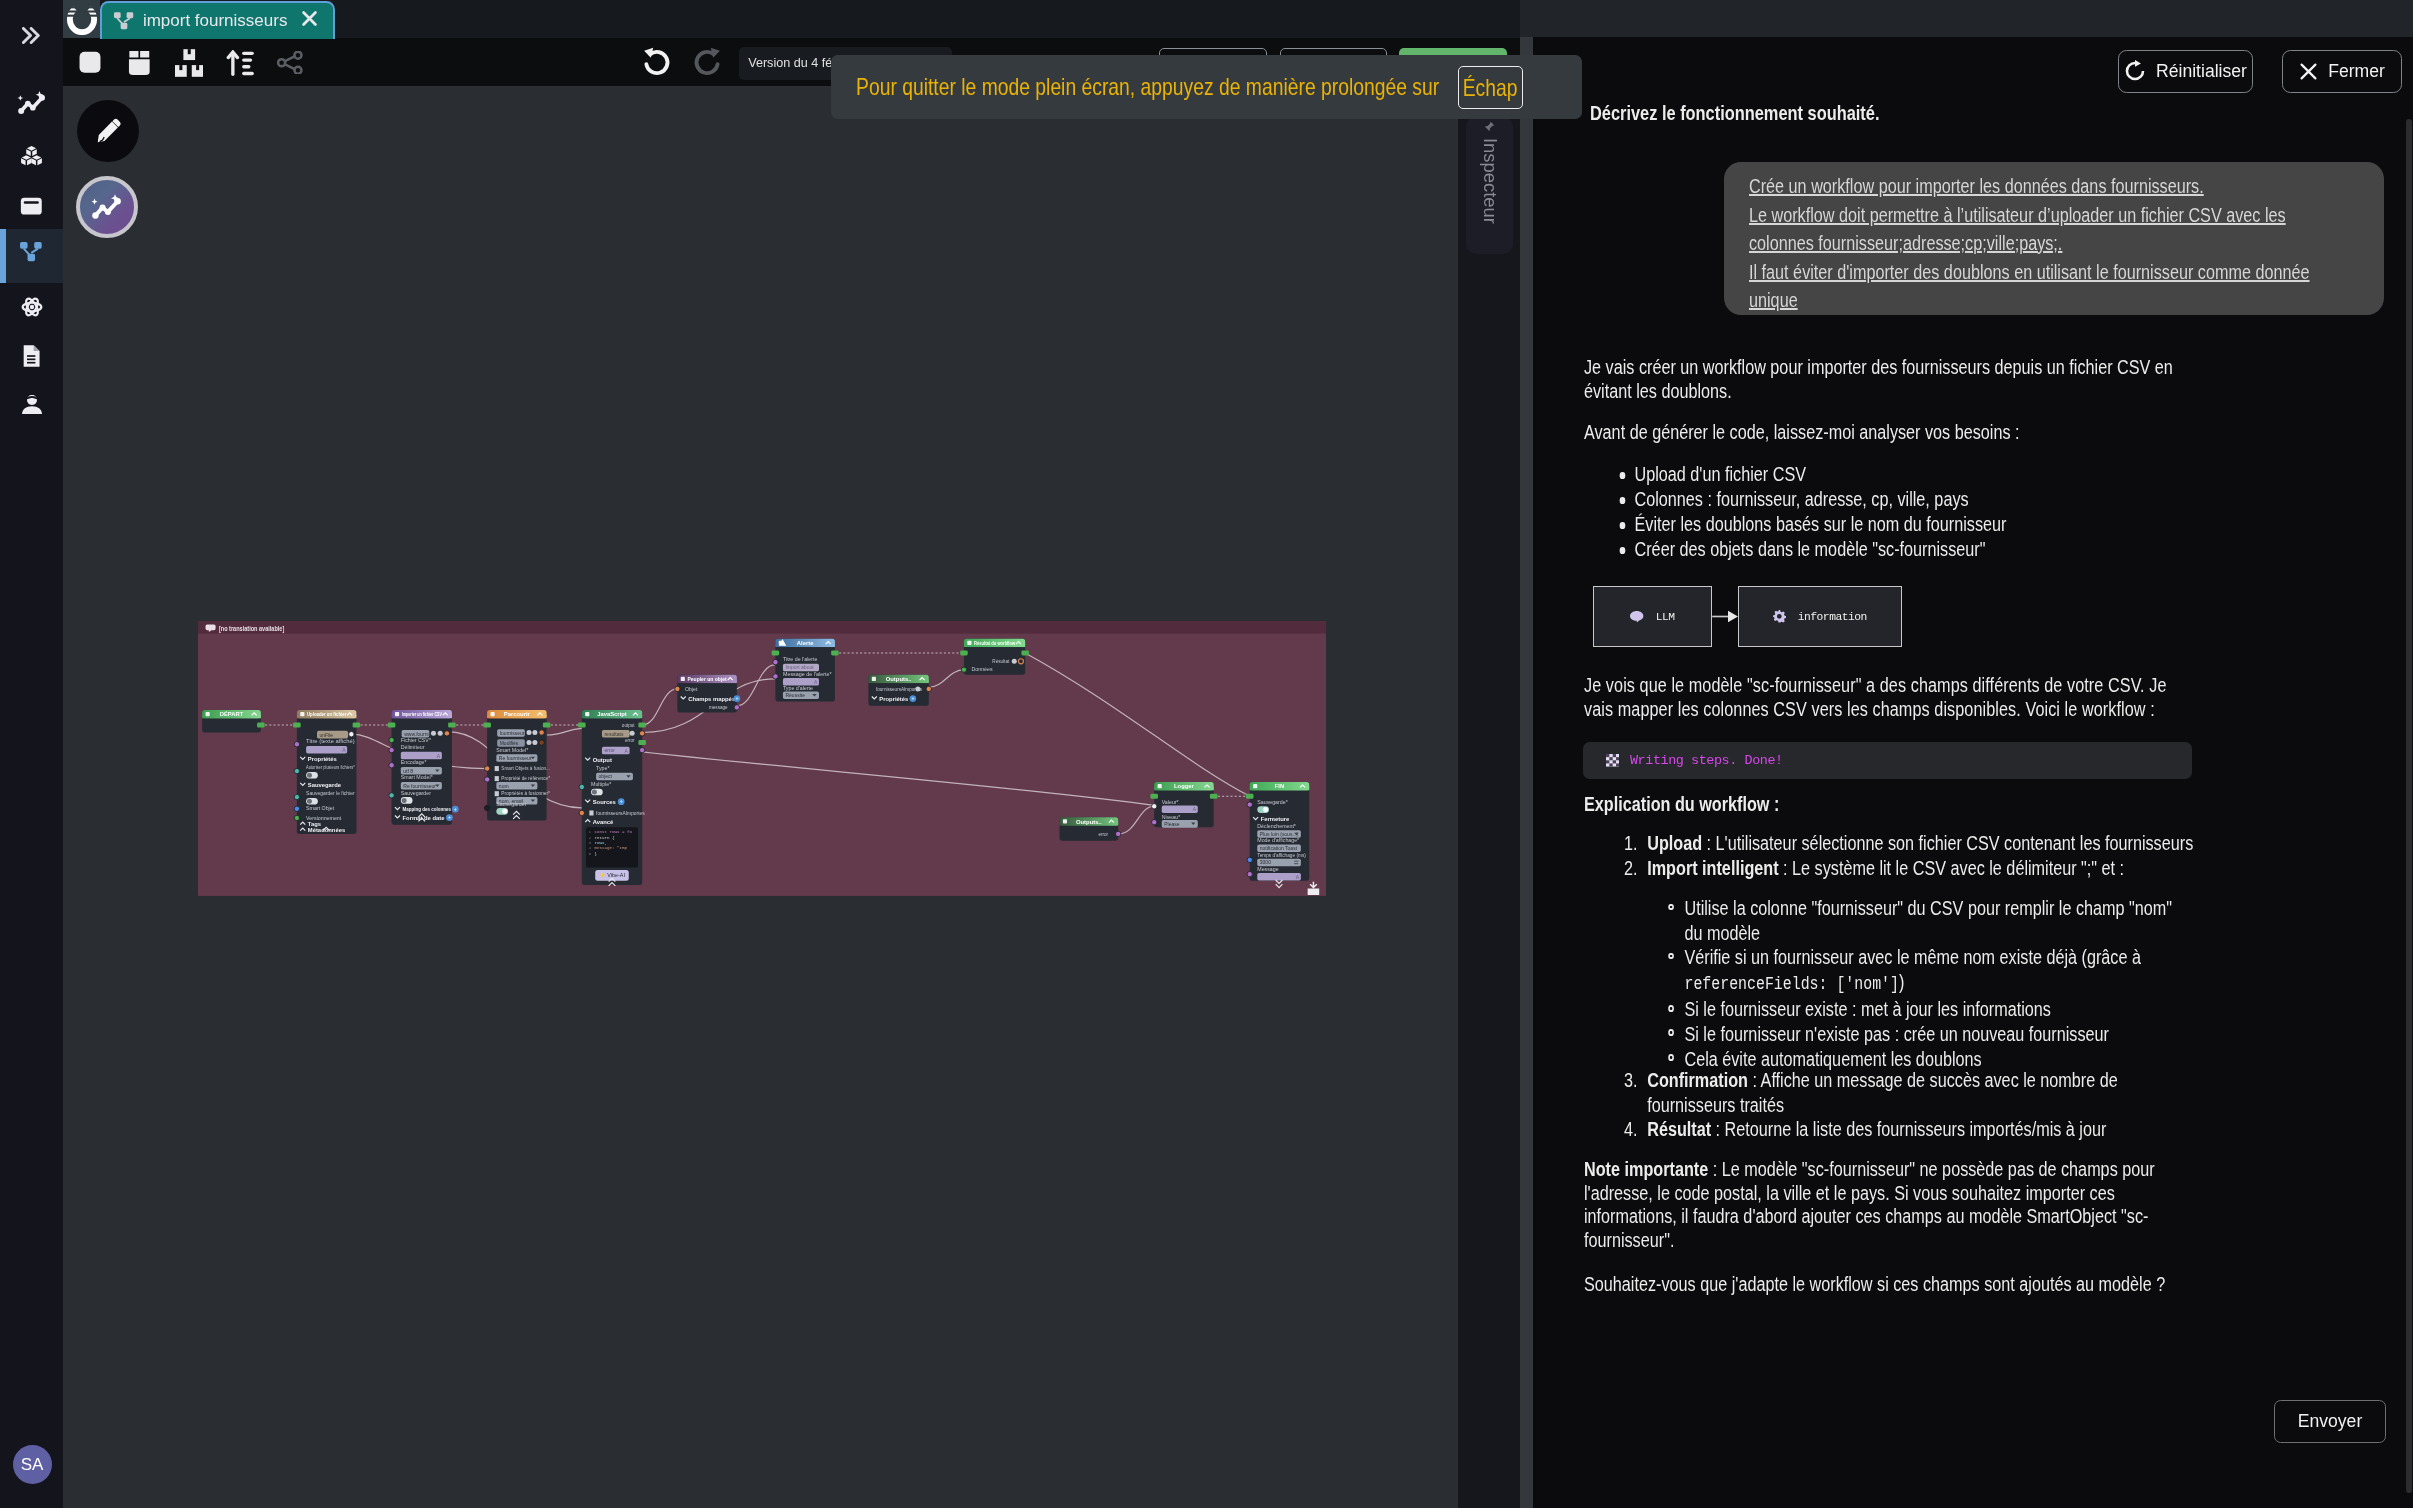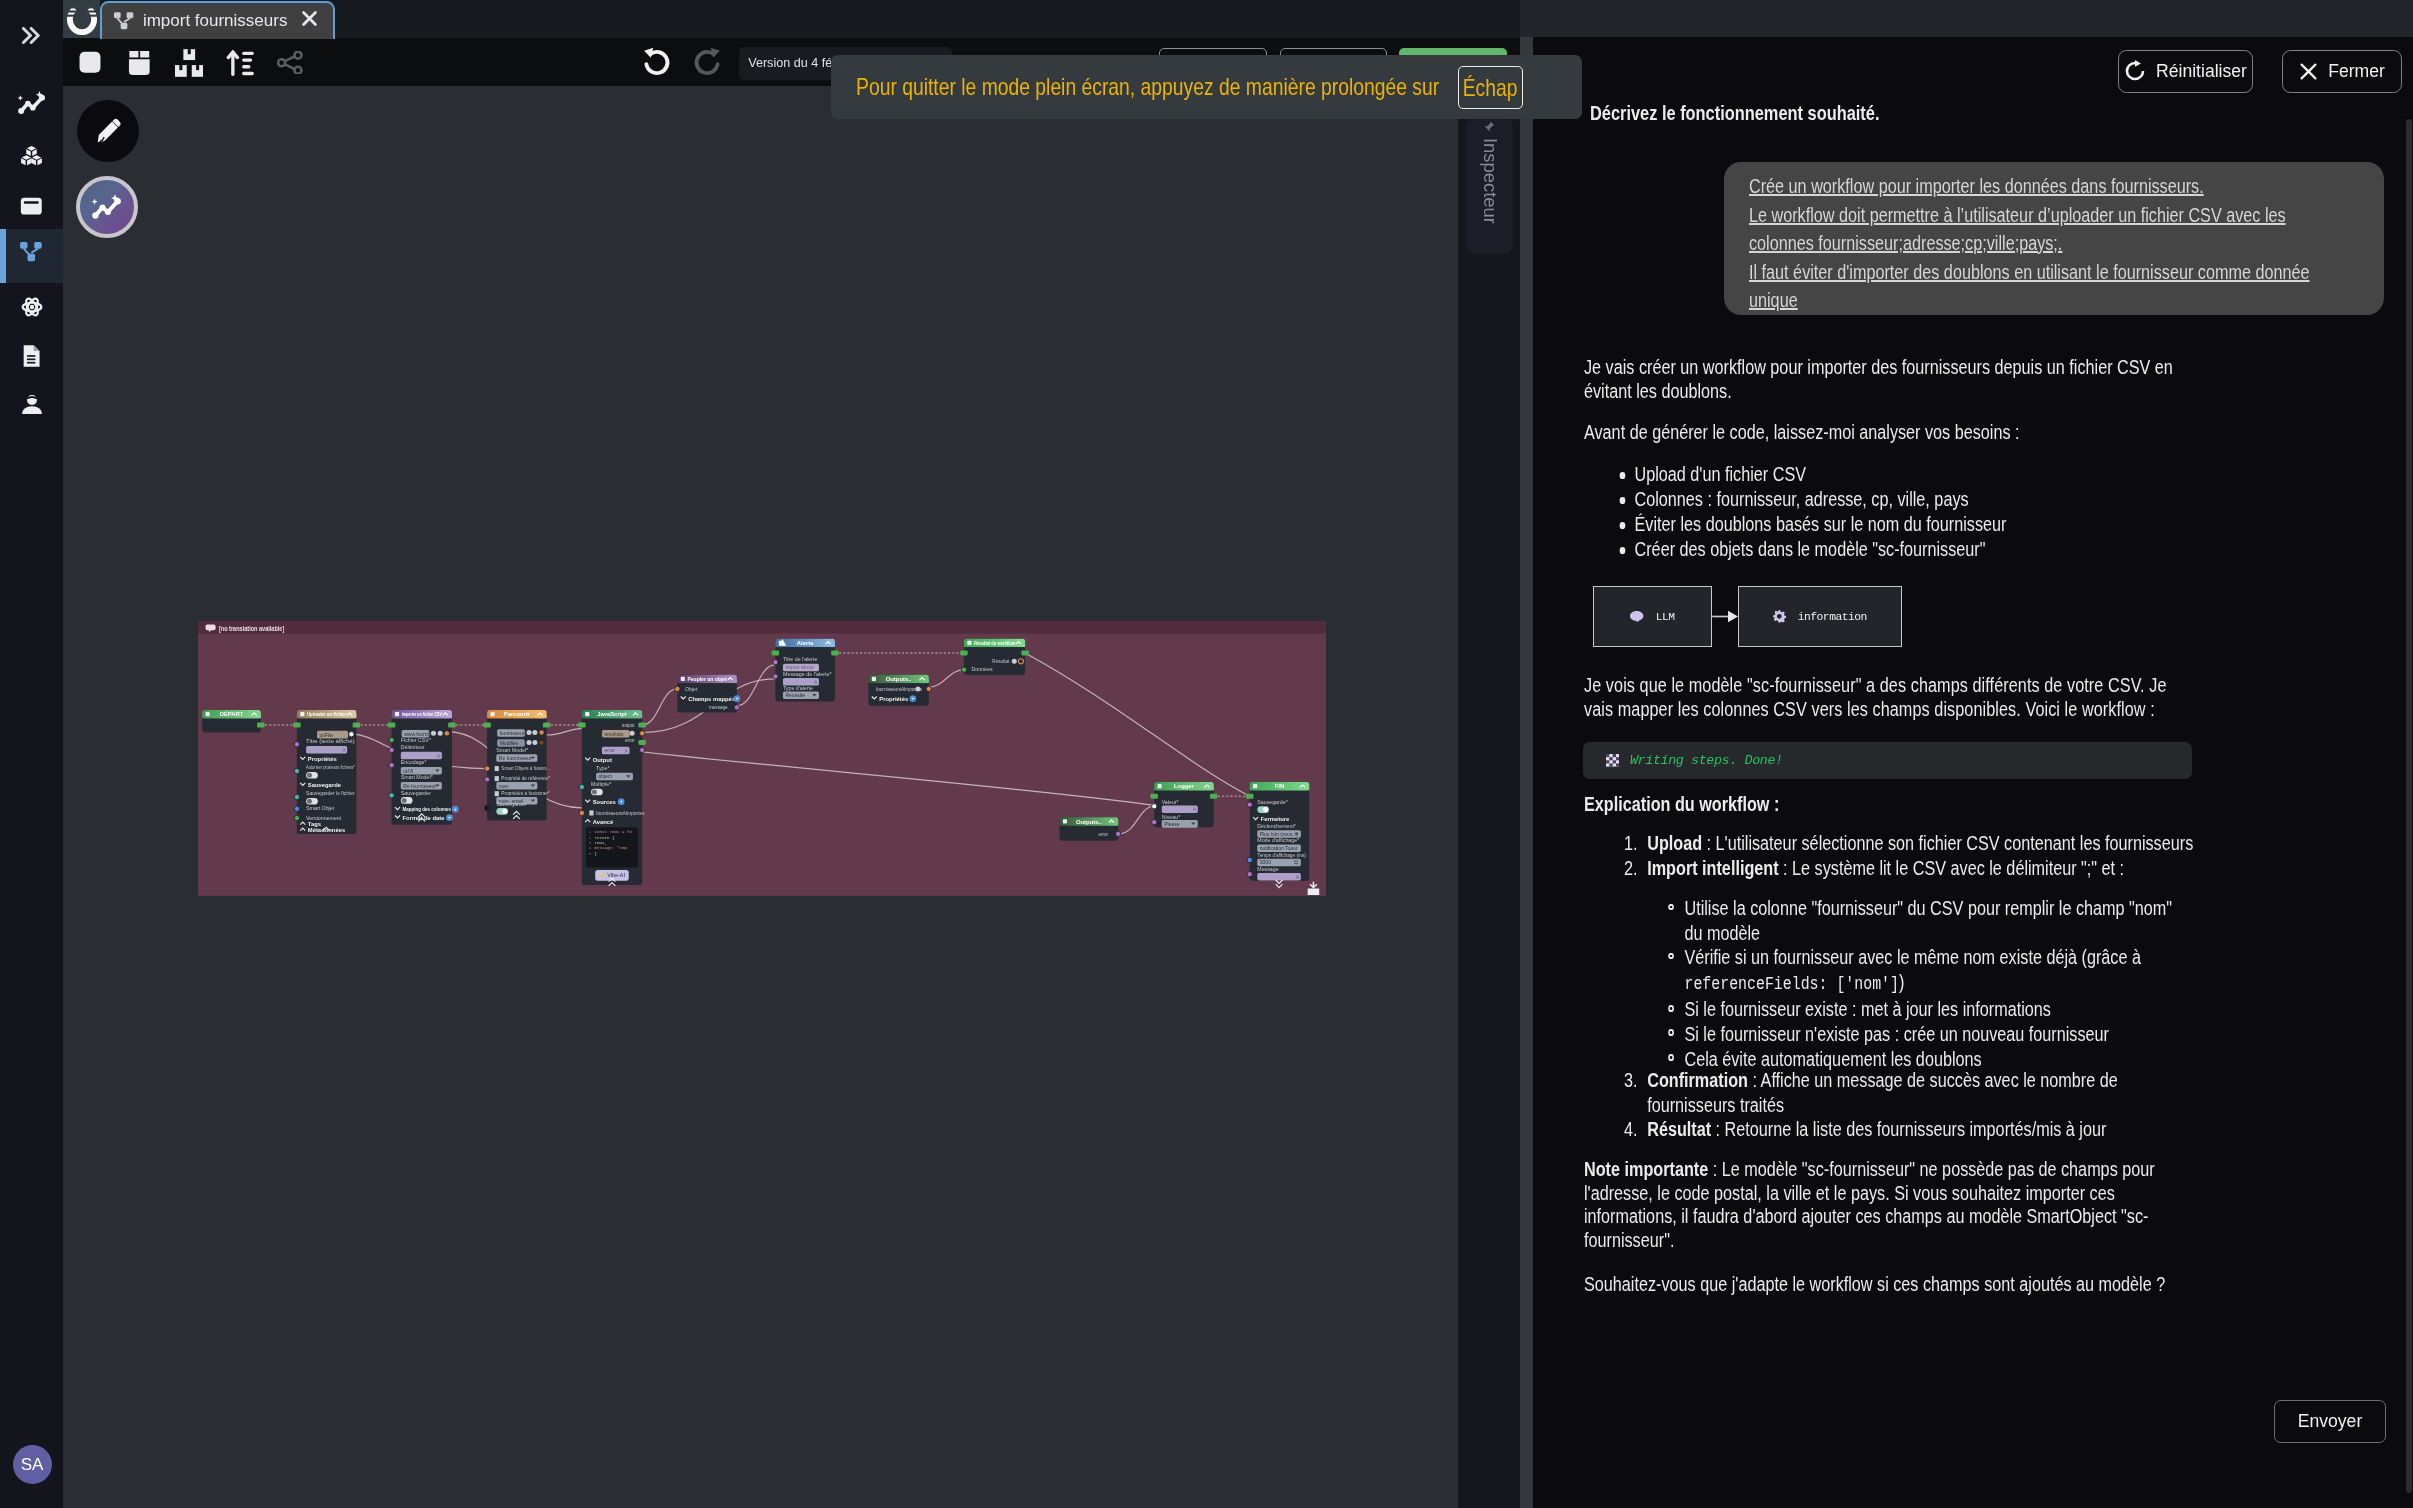--- a/index.html
+++ b/index.html
@@ -13,21 +13,21 @@
   #sb-active { position:absolute; left:0; top:229px; width:63px; height:54px; background:#1F2732; }
   #sb-bar { position:absolute; left:0; top:229px; width:5.9px; height:54px; background:#6AA3D9; }
   #sa { position:absolute; left:12.6px; top:1445px; width:39px; height:39px; border-radius:50%;
         background:#5F5FA3; color:#fff; font-size:17px; display:flex; align-items:center;
         justify-content:center; }
   
   #topbarL { left:63px; top:0; width:1457px; height:38px; background:#16191D; }
   #topbarR { left:1520px; top:0; width:893px; height:37px; background:#212529; }
   #logo { left:63px; top:0; width:37px; height:38px; background:#323C43; display:flex;
           align-items:center; justify-content:center; }
-  #tab { left:100px; top:0.8px; width:235px; height:38px; background:#404040;
+  #tab { left:100px; top:0.8px; width:235px; height:38px; background:#0f766e;
          border:2.5px solid #5F9FD8; border-bottom:none; border-radius:8.4px 8.4px 0 0;
          display:flex; align-items:center; padding-left:11.7px; }
   #tab span.t { color:#E8E8EC; font-size:17px; margin-left:9.2px; }
   #tab span.x { color:#E8E8EC; font-size:18.4px; margin-left:13.4px; font-weight:bold; }
   
   #toolbar { left:63px; top:38px; width:1457px; height:49px; background:#0B0D0F; }
   .tbtn { position:absolute; top:0; height:49px; display:flex; align-items:center; justify-content:center; }
   #version { position:absolute; left:676px; top:9.2px; width:213px; height:33px; background:#181B20;
              border-radius:5px; color:#E0E0E0; font-size:12.6px; line-height:33px; padding-left:9.2px; }
   .hbtn { position:absolute; top:10px; height:35px; border:1.7px solid #8a9097; border-radius:5px; background:#0B0D0F;}
@@ -79,21 +79,21 @@
   .bdot { display:inline-block; width:6.7px; height:6.7px; border-radius:50%; background:#ECECEC;
           margin:0 11.7px 2.5px 44px; }
   .ul div { white-space:nowrap; }
   #mermaid { position:absolute; left:0; top:549px; width:880px; height:61px; }
   .mbox { position:absolute; top:0; height:61px; background:#23252A; border:1.7px solid #C8C8C8;
           display:flex; align-items:center; justify-content:center; gap:12px;
           font-family:"Liberation Mono", monospace; font-size:11.3px; color:#F0F0F0; letter-spacing:-0.5px; }
   .marrow { position:absolute; left:178px; top:22.6px; }
   #steps { position:absolute; left:49px; top:705px; width:609px; height:37px; background:#26282B;
            border-radius:6.7px; display:flex; align-items:center; padding-left:22.6px; gap:11px; }
-  #steps .mono { font-size:13.4px; color:#22c55e; letter-spacing:-0.4px;font-style:italic; }
+  #steps .mono { font-size:13.4px; color:#d946ef; letter-spacing:-0.4px; }
   .ol > div, .subul > div { position:relative; }
   .num { position:absolute; left:45px; width:21px; text-align:right; }
   .litxt { margin-left:78px; }
   .subul .litxt { margin-left:124px; max-width:620px; }
   .odot { position:absolute; left:104px; top:7.5px; width:6.7px; height:6.7px; border-radius:50%;
           border:2.2px solid #ECECEC; }
   .subul .mono { font-size:18.4px; }
 </style>
 </head>
 <body>

